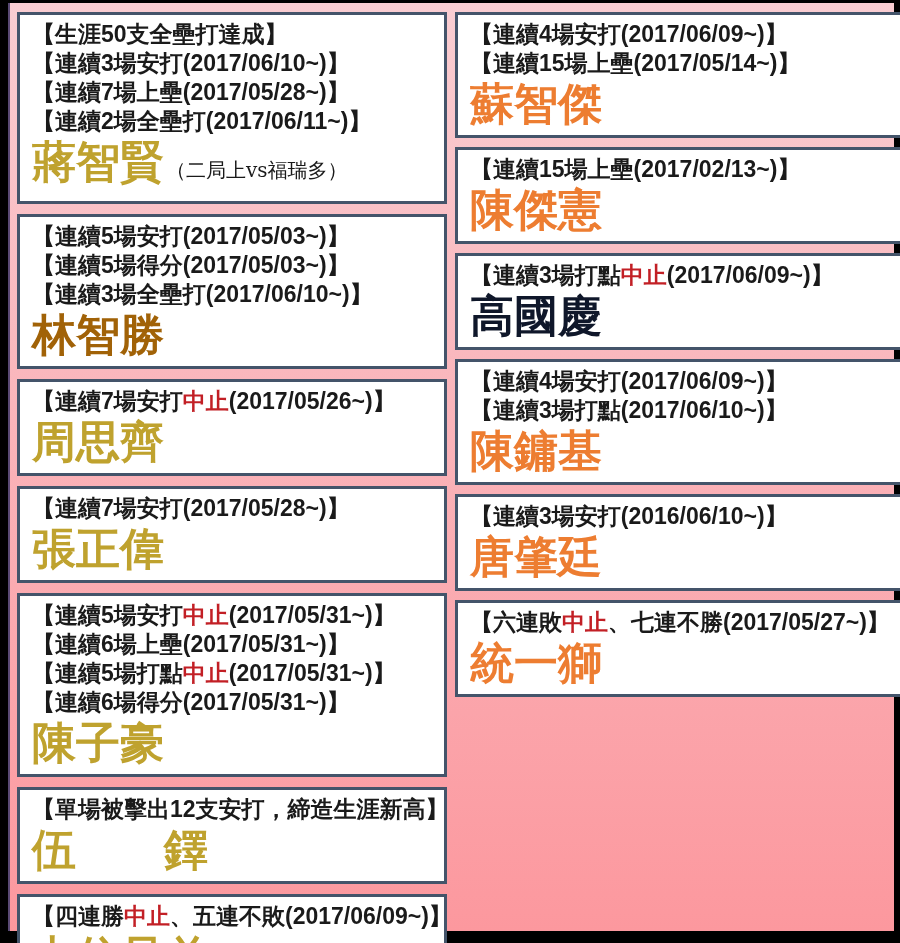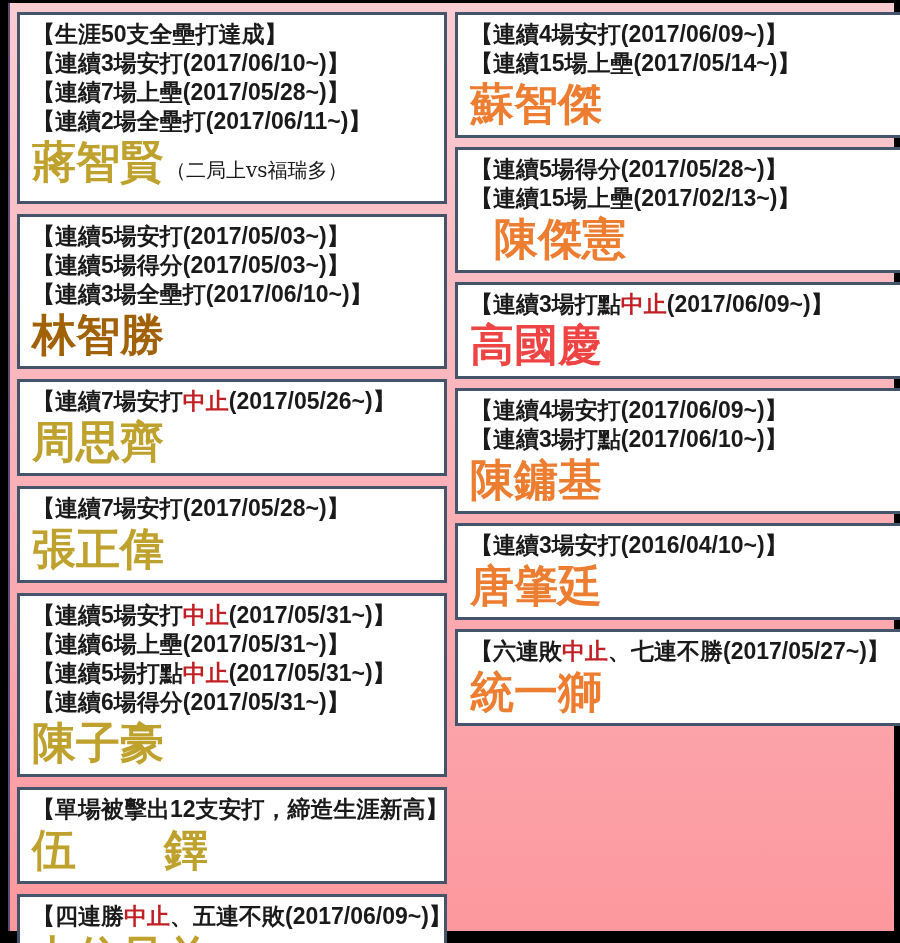--- a/index.html
+++ b/index.html
@@ -109,35 +109,34 @@
           <div class="name" style="color: rgb(191, 162, 46);"><span>中信兄弟</span></div>
         </div>
       </div>
     <div class="col col-right">
         <div class="card">
           <div class="line"><span>【連續4場安打(2017/06/09~)】</span></div>
           <div class="line"><span>【連續15場上壘(2017/05/14~)】</span></div>
           <div class="name" style="color: rgb(237, 125, 49);"><span>蘇智傑</span></div>
         </div>
         <div class="card">
-          <div class="line"><span>【連續5場得分(2017/05/28~)】</span></div>
           <div class="line"><span>【連續15場上壘(2017/02/13~)】</span></div>
-          <div class="name" style="color: rgb(237, 125, 49); margin-left: 24px;"><span>陳傑憲</span></div>
+          <div class="name" style="color: rgb(237, 125, 49);"><span>陳傑憲</span></div>
         </div>
         <div class="card">
           <div class="line"><span>【連續3場打點</span><span class="stopped">中止</span><span>(2017/06/09~)】</span></div>
-          <div class="name" style="color: #ef4444;"><span>高國慶</span></div>
+          <div class="name" style="color: #0f172a;"><span>高國慶</span></div>
         </div>
         <div class="card">
           <div class="line"><span>【連續4場安打(2017/06/09~)】</span></div>
           <div class="line"><span>【連續3場打點(2017/06/10~)】</span></div>
           <div class="name" style="color: rgb(237, 125, 49);"><span>陳鏞基</span></div>
         </div>
         <div class="card">
-          <div class="line"><span>【連續3場安打(2016/04/10~)】</span></div>
+          <div class="line"><span>【連續3場安打(2016/06/10~)】</span></div>
           <div class="name" style="color: rgb(237, 125, 49);"><span>唐肇廷</span></div>
         </div>
         <div class="card">
           <div class="line"><span>【六連敗</span><span class="stopped">中止</span><span>、七連不勝(2017/05/27~)】</span></div>
           <div class="name" style="color: rgb(237, 125, 49);"><span>統一獅</span></div>
         </div>
       </div>
   </div>
 </div>
 

